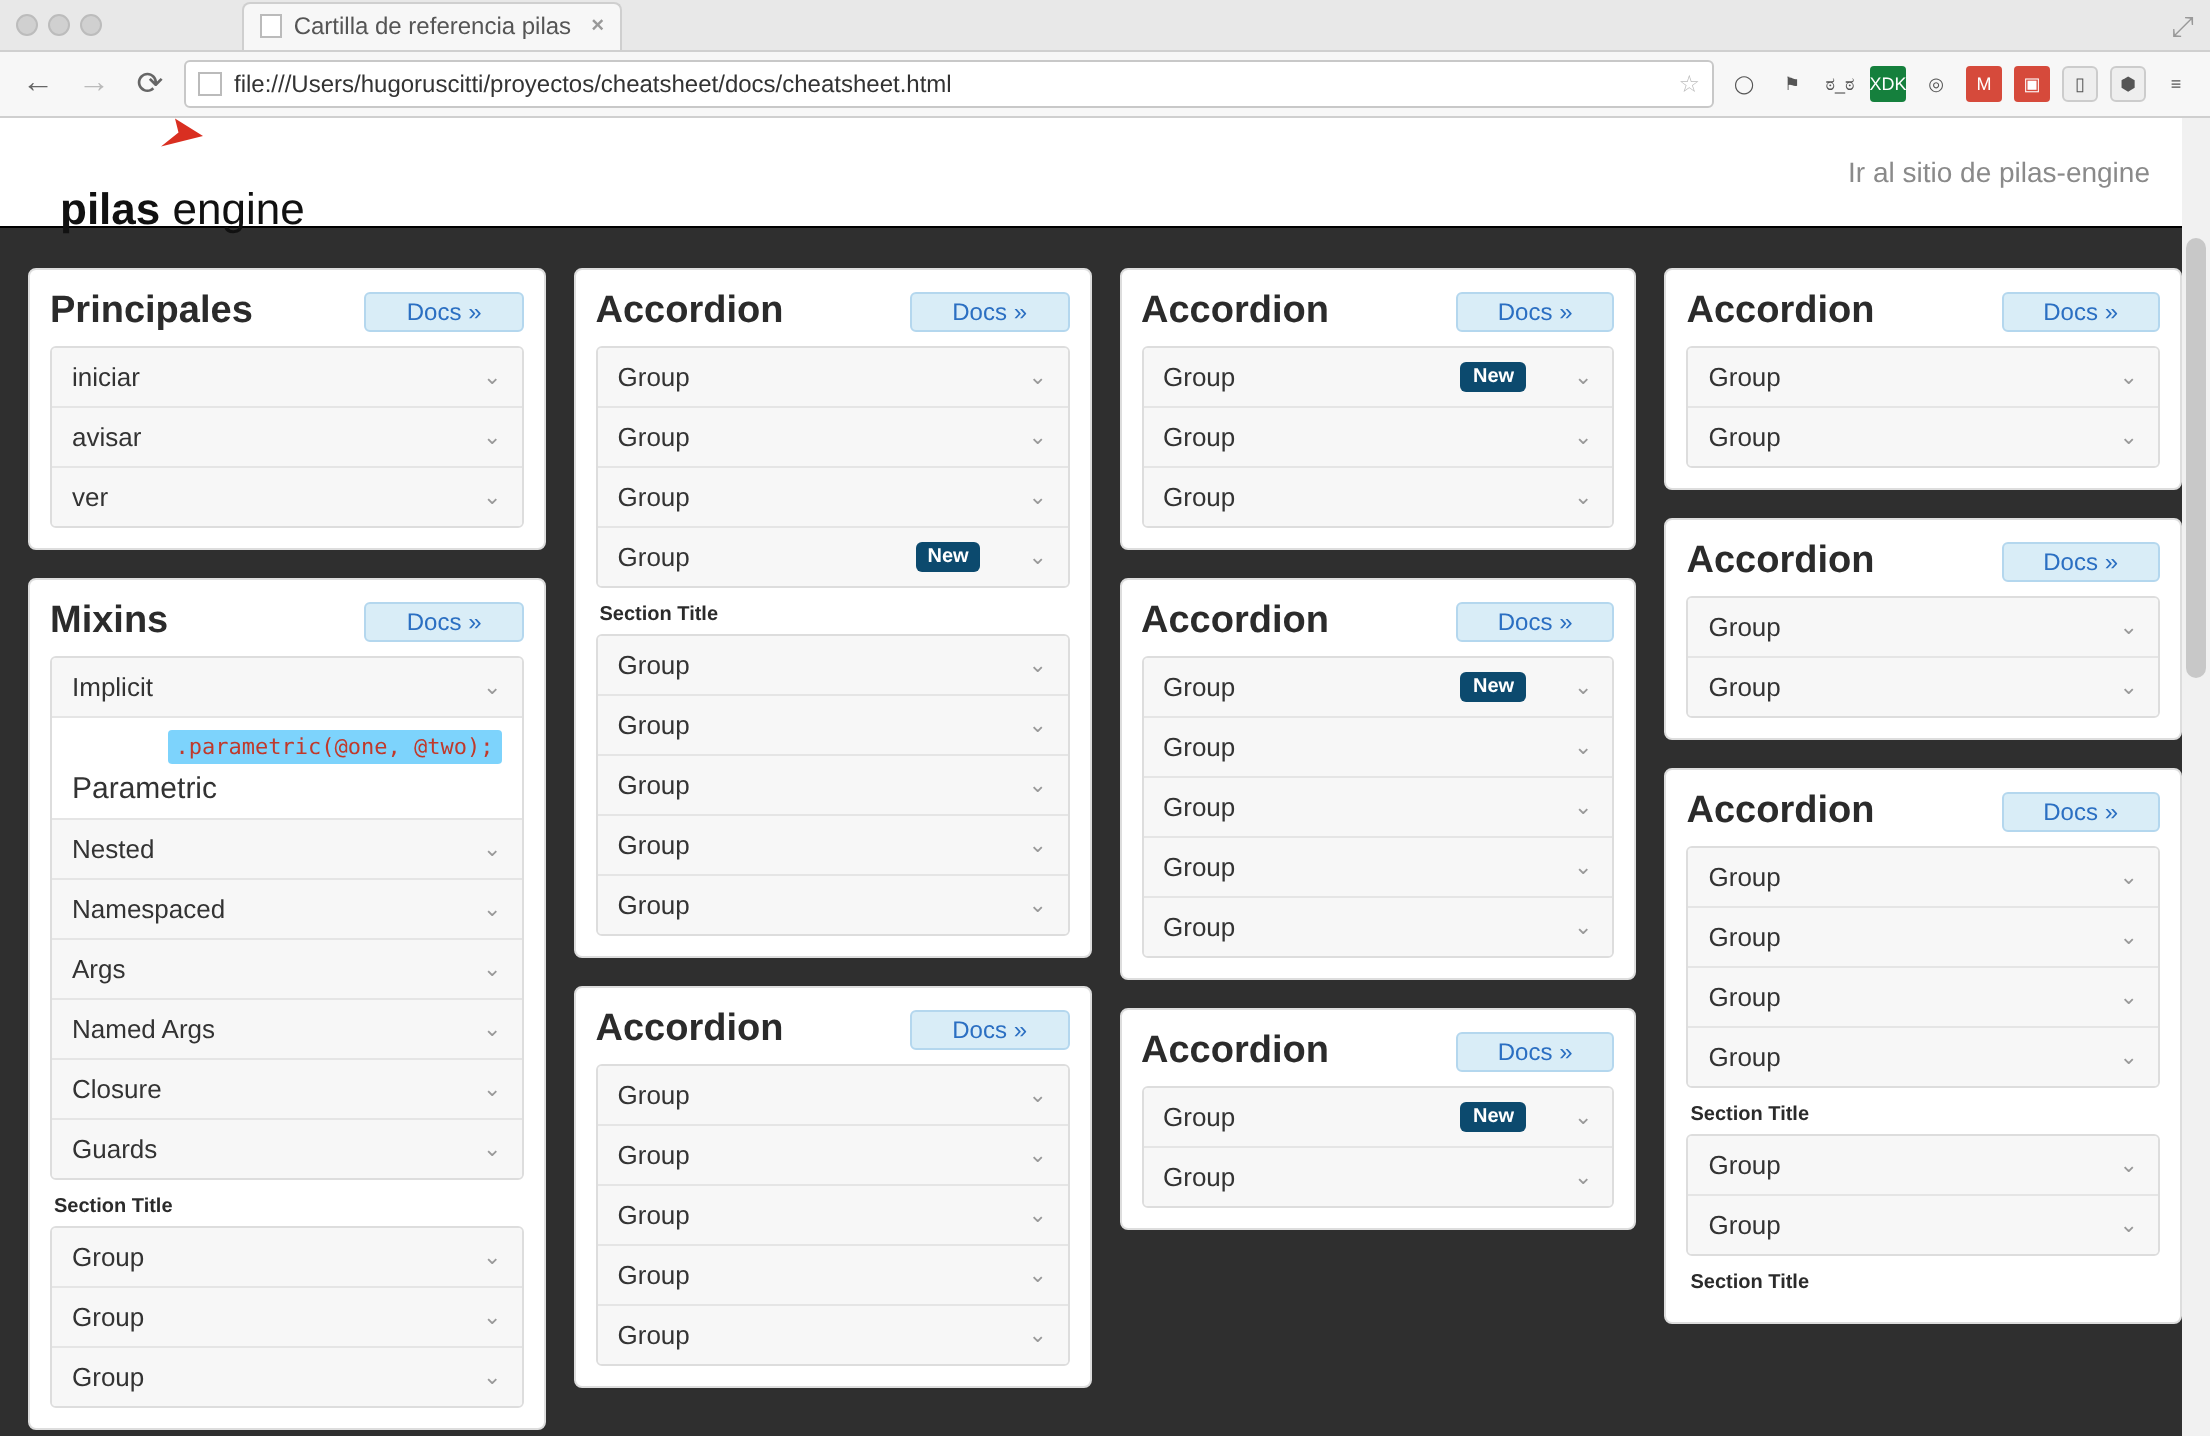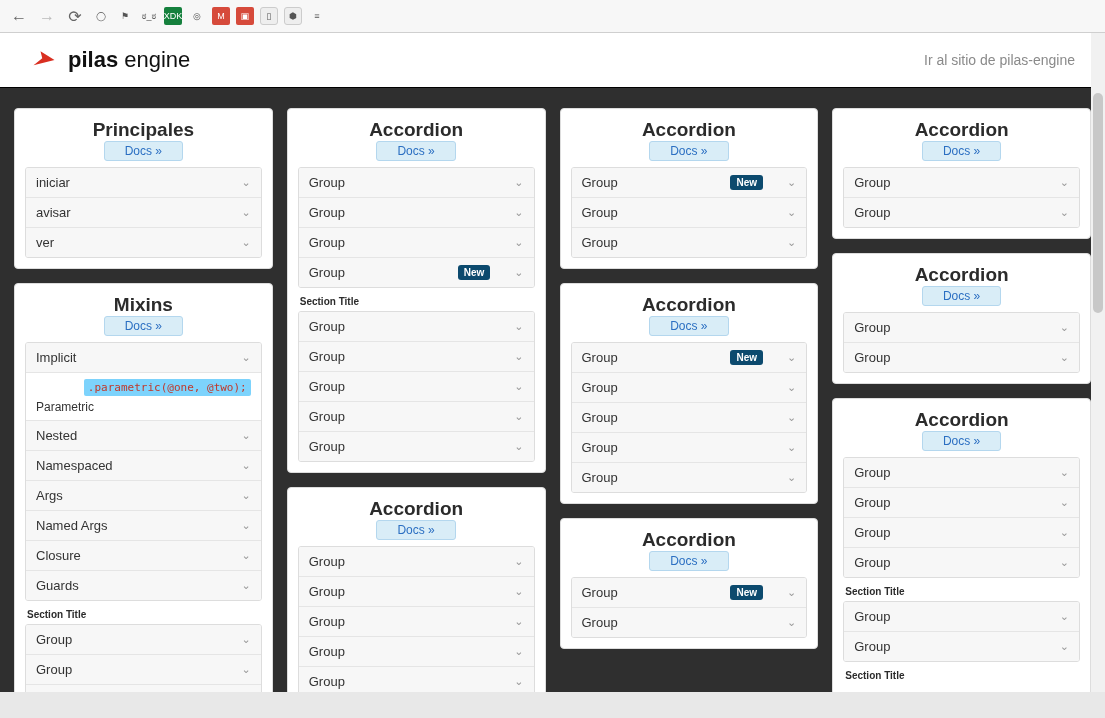--- a/index.html
+++ b/index.html
@@ -83,21 +83,21 @@
   
   .viewport { background: #fff; height: 659px; overflow: hidden; }
   .page-header {
     height: 55px;
     background: #fff;
     border-bottom: 1px solid #000;
     display: flex;
     align-items: center;
     padding: 0 30px;
   }
-  .logo { display:flex; align-items:center; gap:10px; }
+  .logo { display:flex; align-items:center; gap:10px;flex-direction:column; }
   .logo-mark { width:28px; height:28px; position:relative; }
   .logo-mark svg { width:28px; height:28px; }
   .logo-text { font-size:22px; color:#111; }
   .logo-text b { font-weight:800; }
   .header-link { margin-left:auto; color:#8a8a8a; font-size:14px; }
 
   .dark-area {
     background: #2f2f2f;
     padding: 20px 14px 200px 14px;
     min-height: 100%;
@@ -114,21 +114,20 @@
     border-radius:4px;
     margin: 0 0 14px;
     padding: 10px 10px 10px;
     break-inside: avoid;
   }
   .card-head {
     display:flex;
     align-items:center;
     justify-content:space-between;
     padding-bottom:6px;
-    flex-direction:column;
   }
   .card-title { font-size:19px; font-weight:700; color:#2b2b2b; }
   .docs-btn {
     font-size:12px;
     color:#2b6fc2;
     background:#d9edf7;
     border:1px solid #b4d7ee;
     border-radius:3px;
     padding:2px 20px;
     cursor:pointer;
@@ -170,40 +169,58 @@
   .code-chip {
     display:inline-block;
     background:#7dd3fc;
     color:#c0392b;
     font-family: Menlo, Consolas, monospace;
     font-size:11px;
     padding:2px 4px;
     border-radius:2px;
     float:right;
   }
-  .row-expand .subtext { font-size:12px; color:#333; clear:both; padding-top:4px;}
+  .row-expand .subtext { font-size:15px; color:#333; clear:both; padding-top:4px;}
   .scrollbar-v {
     position:absolute; right:0; top:0; width:14px; height:100%;
     background:#f1f1f1;
   }
   .scrollbar-thumb {
     position:absolute; right:2px; width:10px; height:220px; top:60px;
     background:#c8c8c8; border-radius:6px;
   }
   .viewport-wrap { position:relative; }
 </style>
 </head>
 <body>
 
 <div class="browser-frame">
+  <div class="frame-top">
+    <div class="traffic-lights">
+      <div class="tl"></div>
+      <div class="tl"></div>
+      <div class="tl"></div>
+    </div>
+    <div class="tab">
+      <span class="page-ico"></span>
+      <span>Cartilla de referencia pilas</span>
+      <span class="close-x">×</span>
+    </div>
+    <div class="frame-maxicon">⤢</div>
+  </div>
 
   <div class="toolbar">
     <div class="tbtn">←</div>
     <div class="tbtn" style="color:#bbb">→</div>
     <div class="tbtn">⟳</div>
+    <div class="addr">
+      <span class="file-icon"></span>
+      <span>file:///Users/hugoruscitti/proyectos/cheatsheet/docs/cheatsheet.html</span>
+      <span class="star">☆</span>
+    </div>
     <div class="ext-icons">
       <div class="ext ext-plain">◯</div>
       <div class="ext ext-plain">⚑</div>
       <div class="ext ext-plain">ಠ_ಠ</div>
       <div class="ext ext-blue">XDK</div>
       <div class="ext ext-plain">◎</div>
       <div class="ext ext-red">M</div>
       <div class="ext ext-red">▣</div>
       <div class="ext ext-img">▯</div>
       <div class="ext ext-img">⬢</div>

